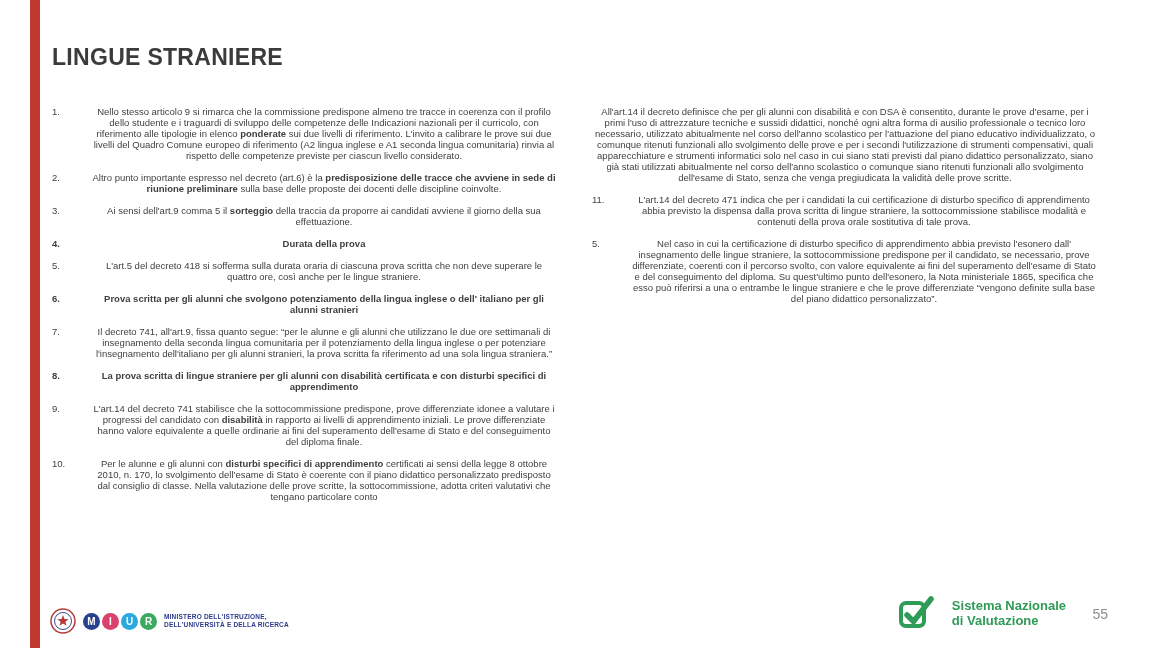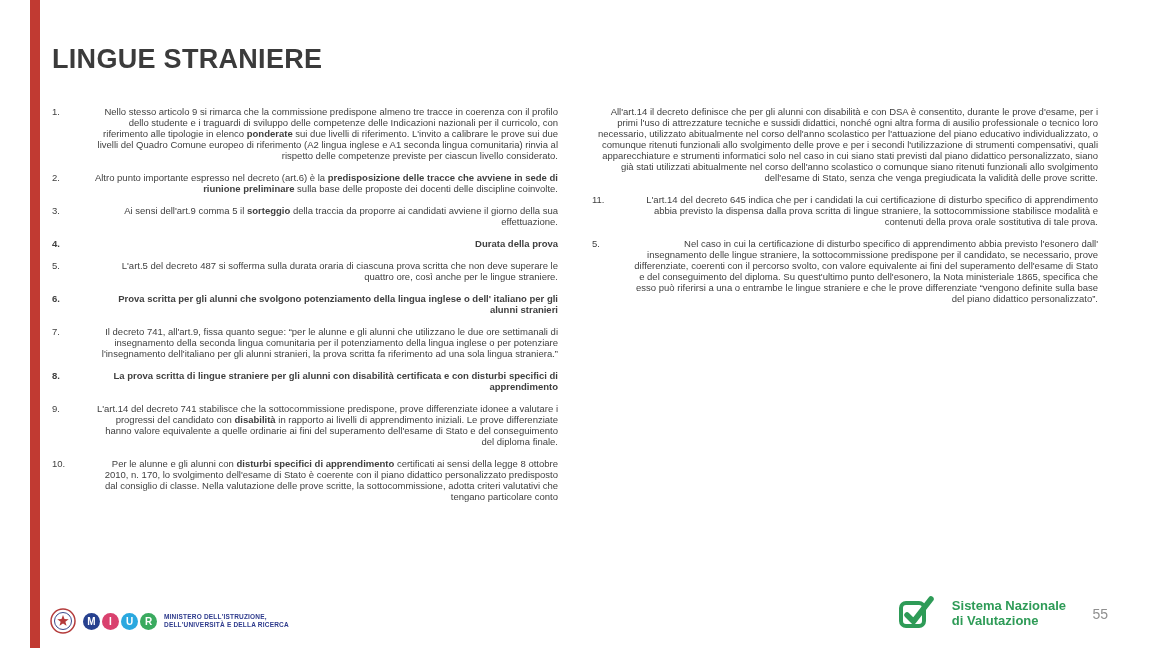--- a/index.html
+++ b/index.html
@@ -4,27 +4,27 @@
 <style>
   html,body{margin:0;padding:0;}
   body{
     width:1152px;height:648px;position:relative;overflow:hidden;
     background:#ffffff;color:#3f3f3f;
     font-family:"Liberation Sans", sans-serif;
   }
   .accent-bar{position:absolute;left:30px;top:0;width:10px;height:648px;background:#c13a32;}
   .title{
     position:absolute;left:52px;top:44px;margin:0;
-    font-size:27px;font-weight:bold;color:#3b3b3b;letter-spacing:0.3px;
+    font-size:23px;font-weight:bold;color:#3b3b3b;letter-spacing:0.3px;
   }
   .columns{position:absolute;left:52px;top:106px;width:1046px;display:flex;gap:34px;}
   .col{width:506px;display:flex;flex-direction:column;gap:11px;}
   .item{display:flex;font-size:9.5px;line-height:11px;color:#3f3f3f;}
   .item .num{flex:0 0 38px;}
-  .item .txt{flex:1;text-align:right;}
+  .item .txt{flex:1;text-align:center;}
   .b{font-weight:bold;}
   .i{}
 
   .footer-left{position:absolute;left:50px;bottom:14px;display:flex;align-items:center;gap:7px;}
   .emblem{display:inline-flex;}
   .miur-letters{display:flex;gap:2px;}
   .miur-circle{
     width:17px;height:17px;border-radius:50%;color:#fff;font-weight:bold;font-size:10px;
     display:flex;align-items:center;justify-content:center;
   }
@@ -56,21 +56,21 @@
         <div class="item">
           <span class="num">3.</span>
           <span class="txt"><span>Ai sensi dell'art.9 comma 5 il </span><span class="b">sorteggio</span><span> della traccia da proporre ai candidati avviene il giorno della sua effettuazione.</span></span>
         </div>
         <div class="item b">
           <span class="num">4.</span>
           <span class="txt"><span>Durata della prova</span></span>
         </div>
         <div class="item">
           <span class="num">5.</span>
-          <span class="txt"><span>L'art.5 del decreto 487 si sofferma sulla durata oraria di ciascuna prova scritta che non deve superare le quattro ore, così anche per le lingue straniere.</span></span>
+          <span class="txt"><span>L'art.5 del decreto 418 si sofferma sulla durata oraria di ciascuna prova scritta che non deve superare le quattro ore, così anche per le lingue straniere.</span></span>
         </div>
         <div class="item b">
           <span class="num">6.</span>
           <span class="txt"><span>Prova scritta per gli alunni che svolgono potenziamento della lingua inglese o dell' italiano per gli alunni stranieri</span></span>
         </div>
         <div class="item">
           <span class="num">7.</span>
           <span class="txt"><span class="i">Il decreto 741, all'art.9, fissa quanto segue: </span><span class="i">“per le alunne e gli alunni che utilizzano le due ore settimanali di insegnamento della seconda lingua comunitaria per il potenziamento della lingua inglese o per potenziare l'insegnamento dell'italiano per gli alunni stranieri, la prova scritta fa riferimento ad una sola lingua straniera.”</span></span>
         </div>
         <div class="item b">
@@ -85,21 +85,21 @@
           <span class="num">10.</span>
           <span class="txt"><span>Per le alunne e gli alunni con </span><span class="b">disturbi specifici di apprendimento</span><span> certificati ai sensi della legge 8 ottobre 2010, n. 170, lo svolgimento dell'esame di Stato è coerente con il piano didattico personalizzato predisposto dal consiglio di classe. Nella valutazione delle prove scritte, la sottocommissione, adotta criteri valutativi che tengano particolare conto</span></span>
         </div>
       </div>
     <div class="col">
         <div class="item">
           <span class="txt"><span>All'art.14 il decreto definisce che per gli alunni con disabilità e con DSA è consentito, durante le prove d'esame, per i primi l'uso di attrezzature tecniche e sussidi didattici, nonché ogni altra forma di ausilio professionale o tecnico loro necessario, utilizzato abitualmente nel corso dell'anno scolastico per l'attuazione del piano educativo individualizzato, o comunque ritenuti funzionali allo svolgimento delle prove e per i secondi l'utilizzazione di strumenti compensativi, quali apparecchiature e strumenti informatici solo nel caso in cui siano stati previsti dal piano didattico personalizzato, siano già stati utilizzati abitualmente nel corso dell'anno scolastico o comunque siano ritenuti funzionali allo svolgimento dell'esame di Stato, senza che venga pregiudicata la validità delle prove scritte.</span></span>
         </div>
         <div class="item">
           <span class="num">11.</span>
-          <span class="txt"><span>L'art.14 del decreto 645 indica che per i candidati la cui certificazione di disturbo specifico di apprendimento abbia previsto la dispensa dalla prova scritta di lingue straniere, la sottocommissione stabilisce modalità e contenuti della prova orale sostitutiva di tale prova.</span></span>
+          <span class="txt"><span>L'art.14 del decreto 471 indica che per i candidati la cui certificazione di disturbo specifico di apprendimento abbia previsto la dispensa dalla prova scritta di lingue straniere, la sottocommissione stabilisce modalità e contenuti della prova orale sostitutiva di tale prova.</span></span>
         </div>
         <div class="item">
           <span class="num">5.</span>
           <span class="txt"><span>Nel caso in cui la certificazione di disturbo specifico di apprendimento abbia previsto l'esonero dall' insegnamento delle lingue straniere, la sottocommissione predispone per il candidato, se necessario, prove differenziate, coerenti con il percorso svolto, con valore equivalente ai fini del superamento dell'esame di Stato e del conseguimento del diploma. Su quest'ultimo punto dell'esonero, la Nota ministeriale 1865, specifica che esso può riferirsi a una o entrambe le lingue straniere e che le prove differenziate </span><span class="i">“vengono definite sulla base del piano didattico personalizzato”.</span></span>
         </div>
       </div>
   </div>
 
   <div class="footer-left">
     <span class="emblem">

